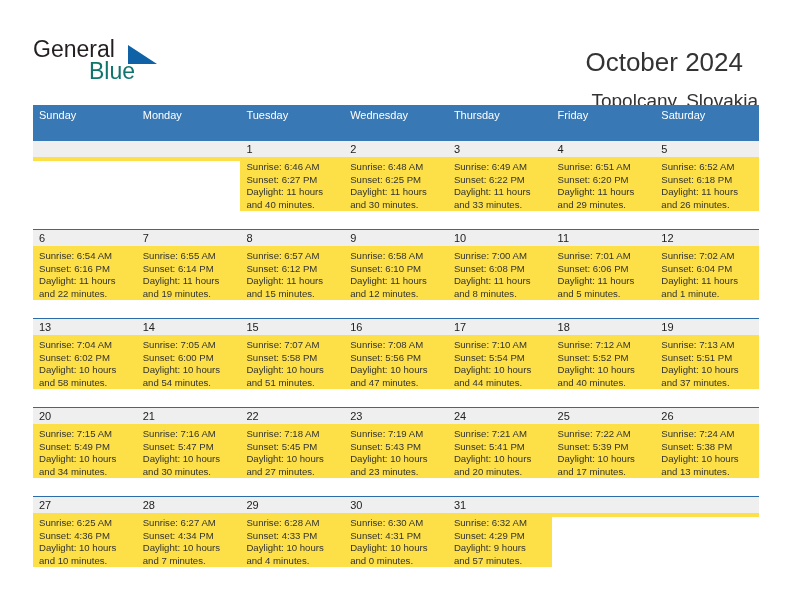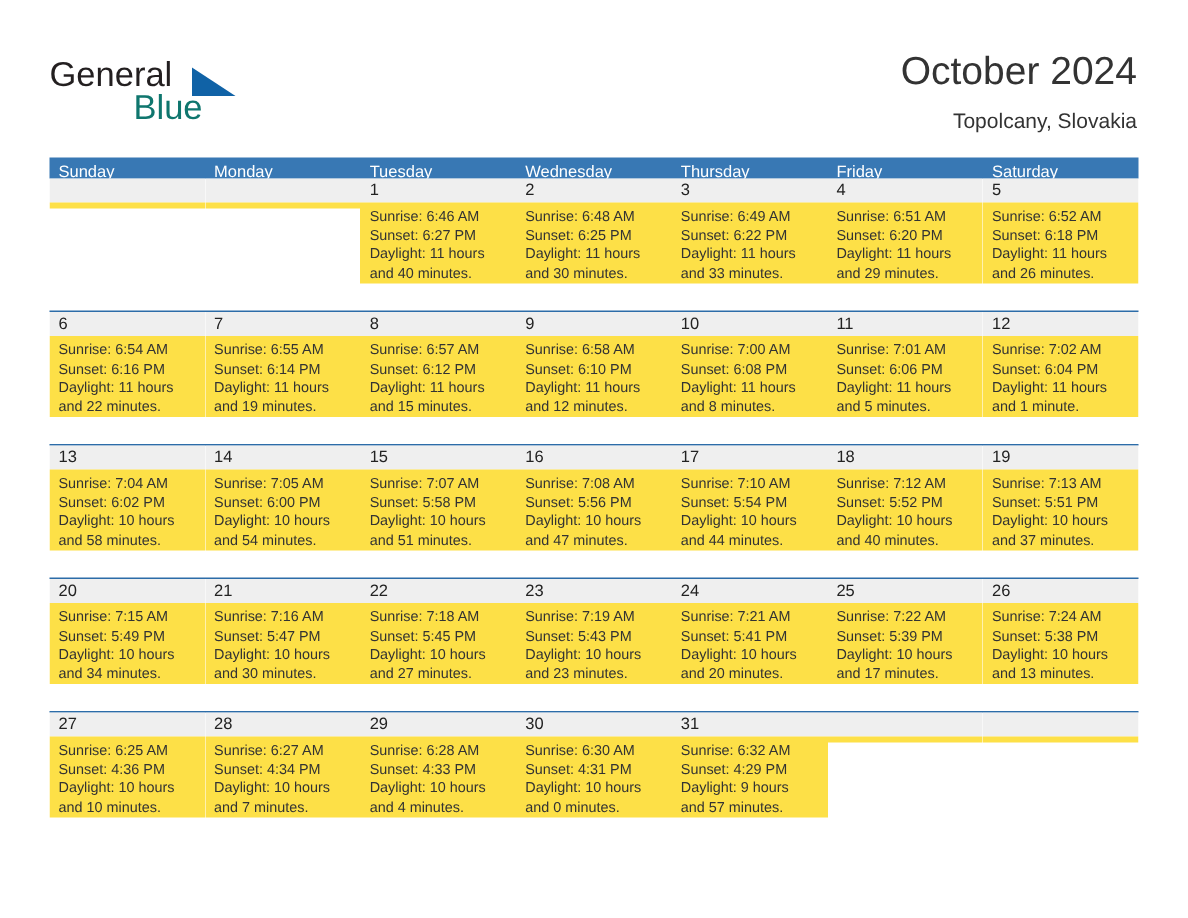--- a/index.html
+++ b/index.html
@@ -63,41 +63,41 @@
     right: 34px;
     top: 32px;
     text-align: right;
   }
   .cal-title {
     font-size: 26px;
     color: #333333;
     line-height: 30px;
     font-family: "Liberation Sans", sans-serif;
     font-weight: normal;
-    margin: 0;
+    margin: 15px;
   }
   .cal-subtitle {
-    font-size: 14px;
+    font-size: 19px;
     color: #333333;
     line-height: 18px;
     margin-top: 9px;
     font-family: "Liberation Sans", sans-serif;
   }
 
   
   .cal {
     position: absolute;
     left: 33px;
     top: 105px;
     width: 726px;
   }
   .dow-row {
     display: flex;
     width: 726px;
-    height: 14px;
+    height: 36px;
     background: #3878b4;
   }
   .dow {
     flex: 1 1 0;
     color: #ffffff;
     font-size: 11px;
     line-height: 20px;
     padding-left: 6px;
     font-family: "Liberation Sans", sans-serif;
     overflow: hidden;

